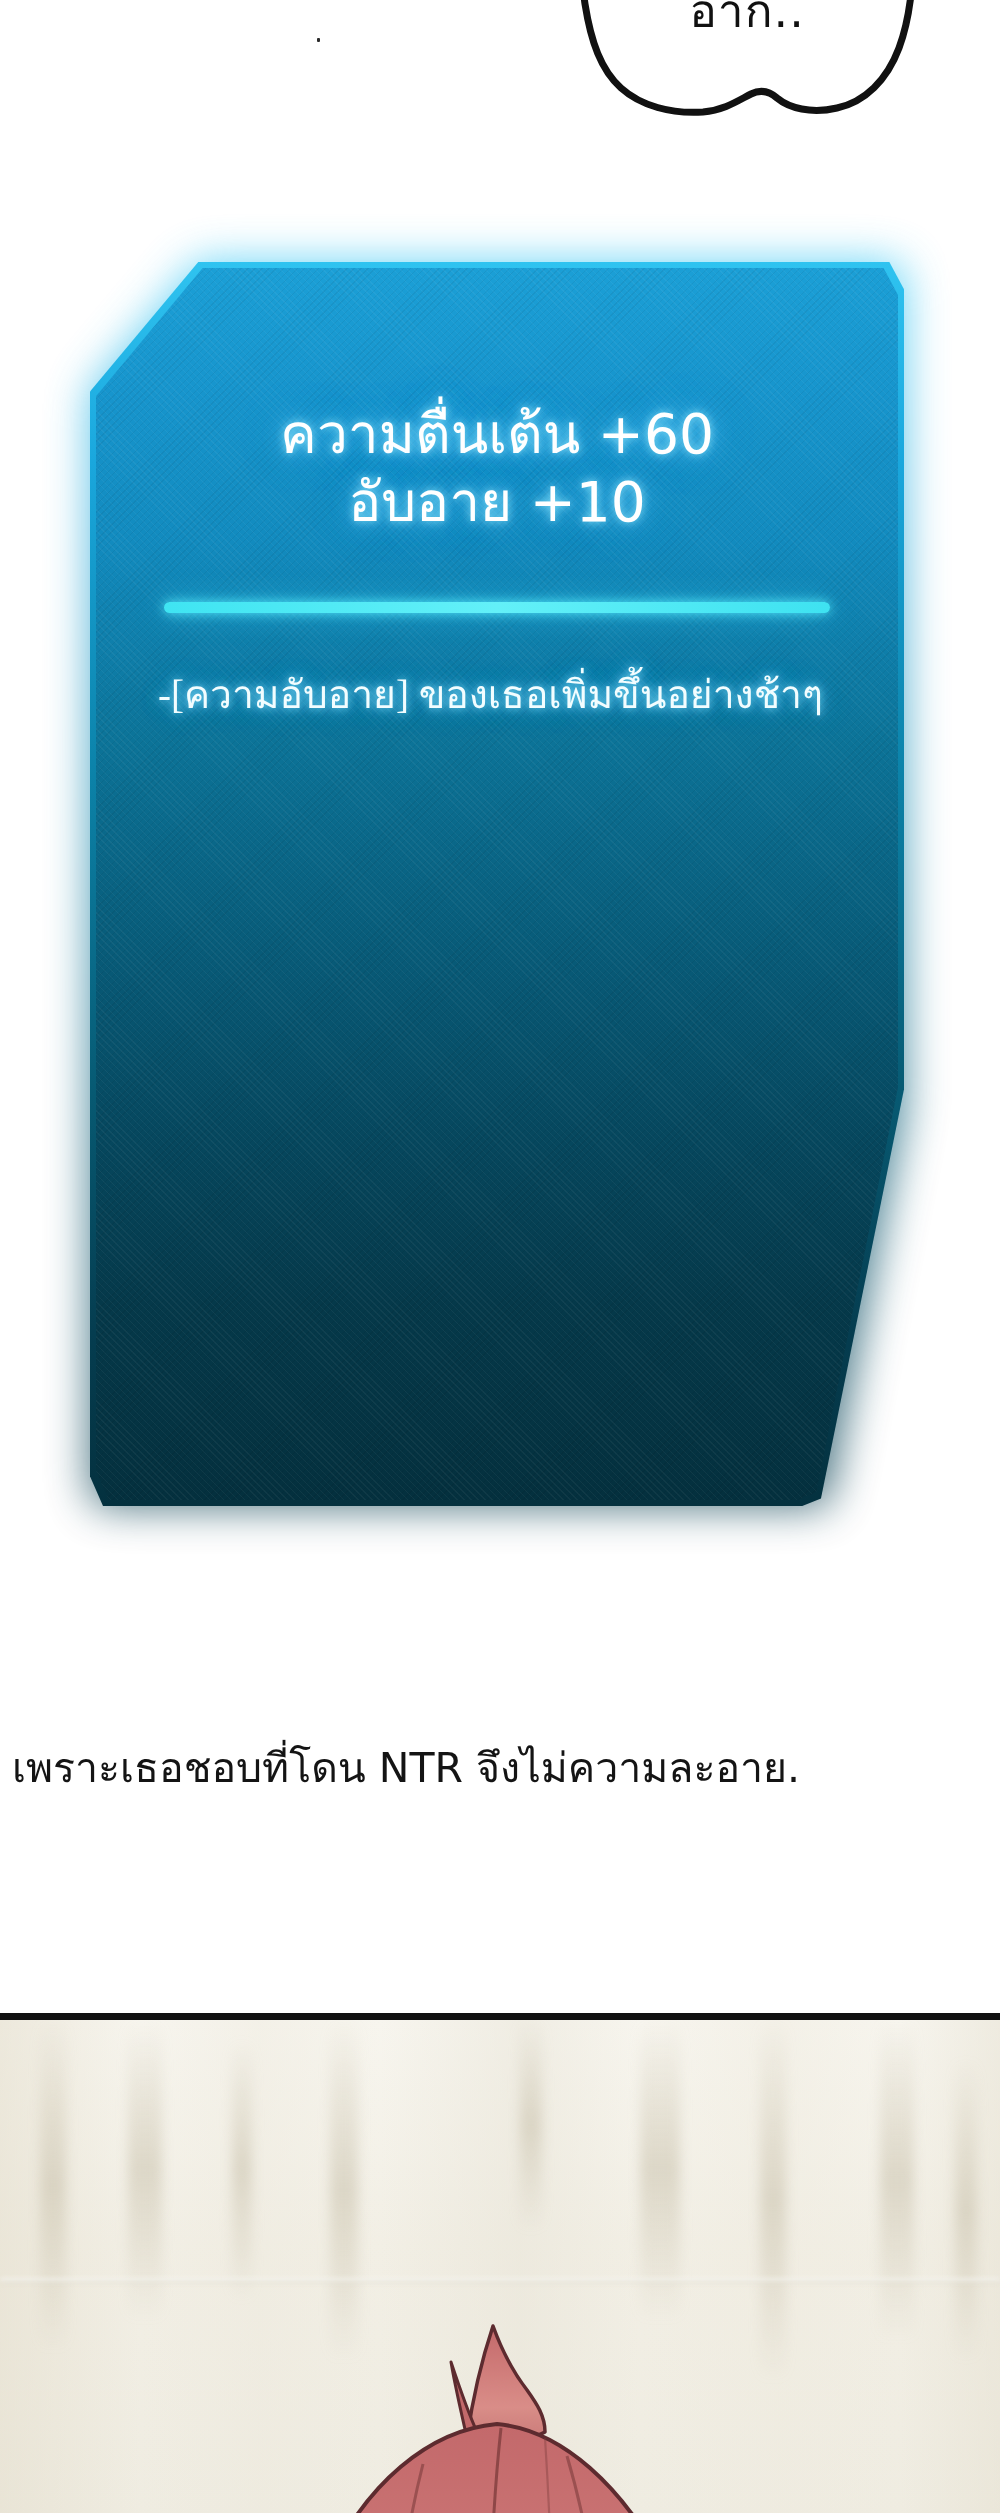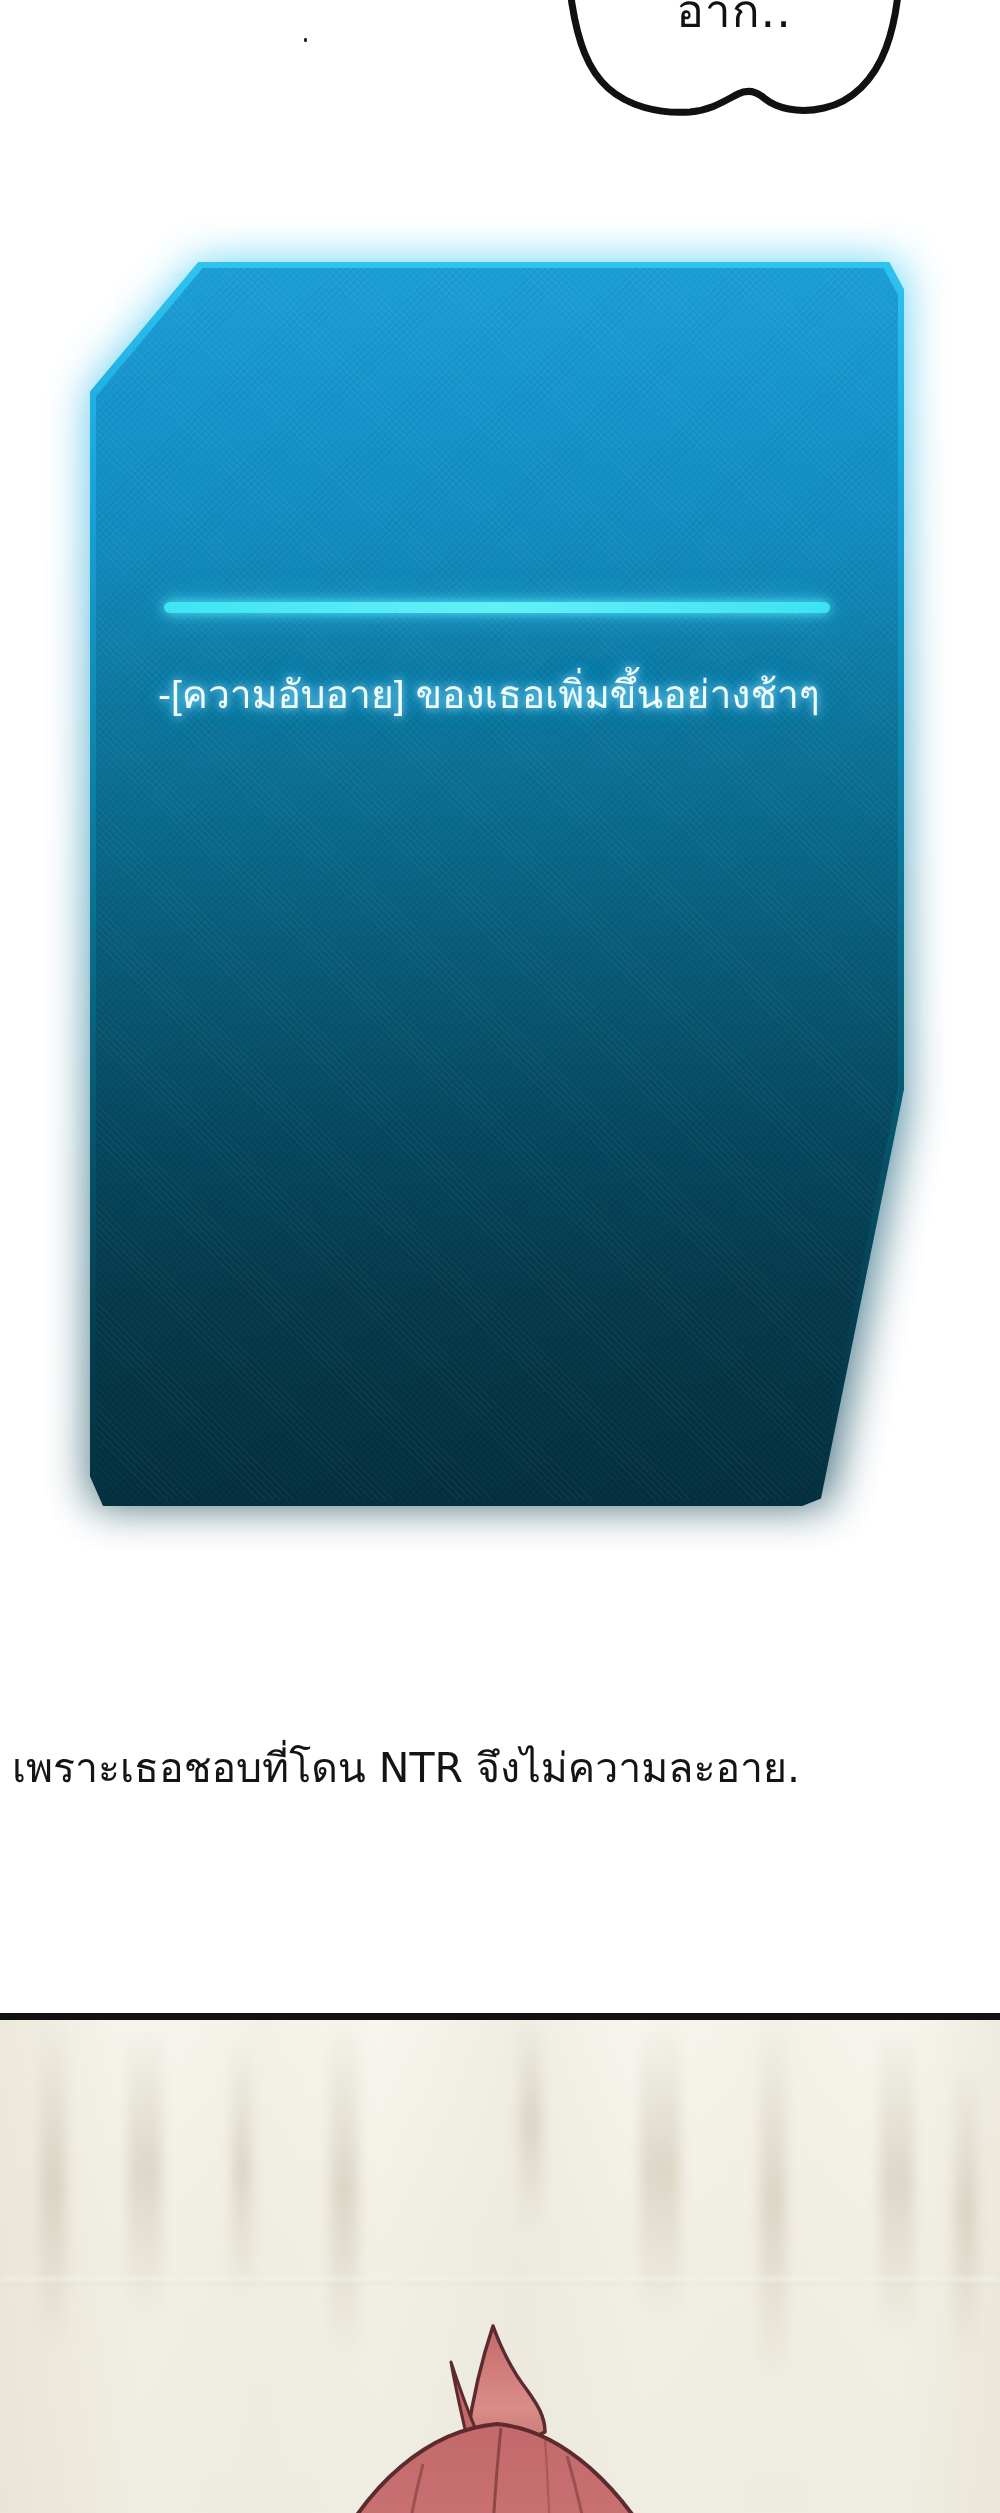--- a/index.html
+++ b/index.html
@@ -11,21 +11,21 @@
     width: 1000px;
     height: 2513px;
     position: relative;
     overflow: hidden;
     font-family: "Liberation Sans", "DejaVu Sans", sans-serif;
   }
 
   
   .bubble-zone {
     position: absolute;
-    left: 0; top: 0;
+    left: 13px; top: 0;
     width: 828px; height: 200px;
   }
   .speech-bubble {
     position: absolute;
     left: 562px;
     top: -108px;
     width: 344px;
     height: 240px;
   }
   .speech-bubble svg { display: block; width: 100%; height: 100%; }
@@ -161,21 +161,21 @@
       0 0 28px rgba(60,220,255,.6);
   }
 
   .card-body {
     position: absolute;
     left: 62px;
     top: 400px;
     width: 700px;
   }
   .body-para {
-    font-family: Liberation Sans, sans-serif;
+    font-family: Liberation Serif, serif;
     font-size: 39px;
     line-height: 53px;
     font-weight: 400;
     color: #f2fdff;
     text-shadow:
       0 0 8px rgba(140,230,255,.95),
       0 0 18px rgba(80,200,255,.75),
       0 0 32px rgba(50,170,255,.45);
     margin: 0 0 58px 0;
   }
@@ -274,20 +274,24 @@
 
   <div class="card-glow">
     <div class="card-glow-shape"></div>
   </div>
 
   <div class="card-outer"></div>
   <div class="card-inner"></div>
 
   <div class="card-content">
 
+    <div class="card-title">
+      <span class="t-line">ความตื่นเต้น +60</span>
+      <span class="t-line">อับอาย +10</span>
+    </div>
 
     <div class="card-divider"></div>
 
     <div class="card-body">
       <p class="body-para">-[ความอับอาย] ของเธอเพิ่มขึ้นอย่างช้าๆ</p>
     </div>
 
   </div>
 </div>
 

